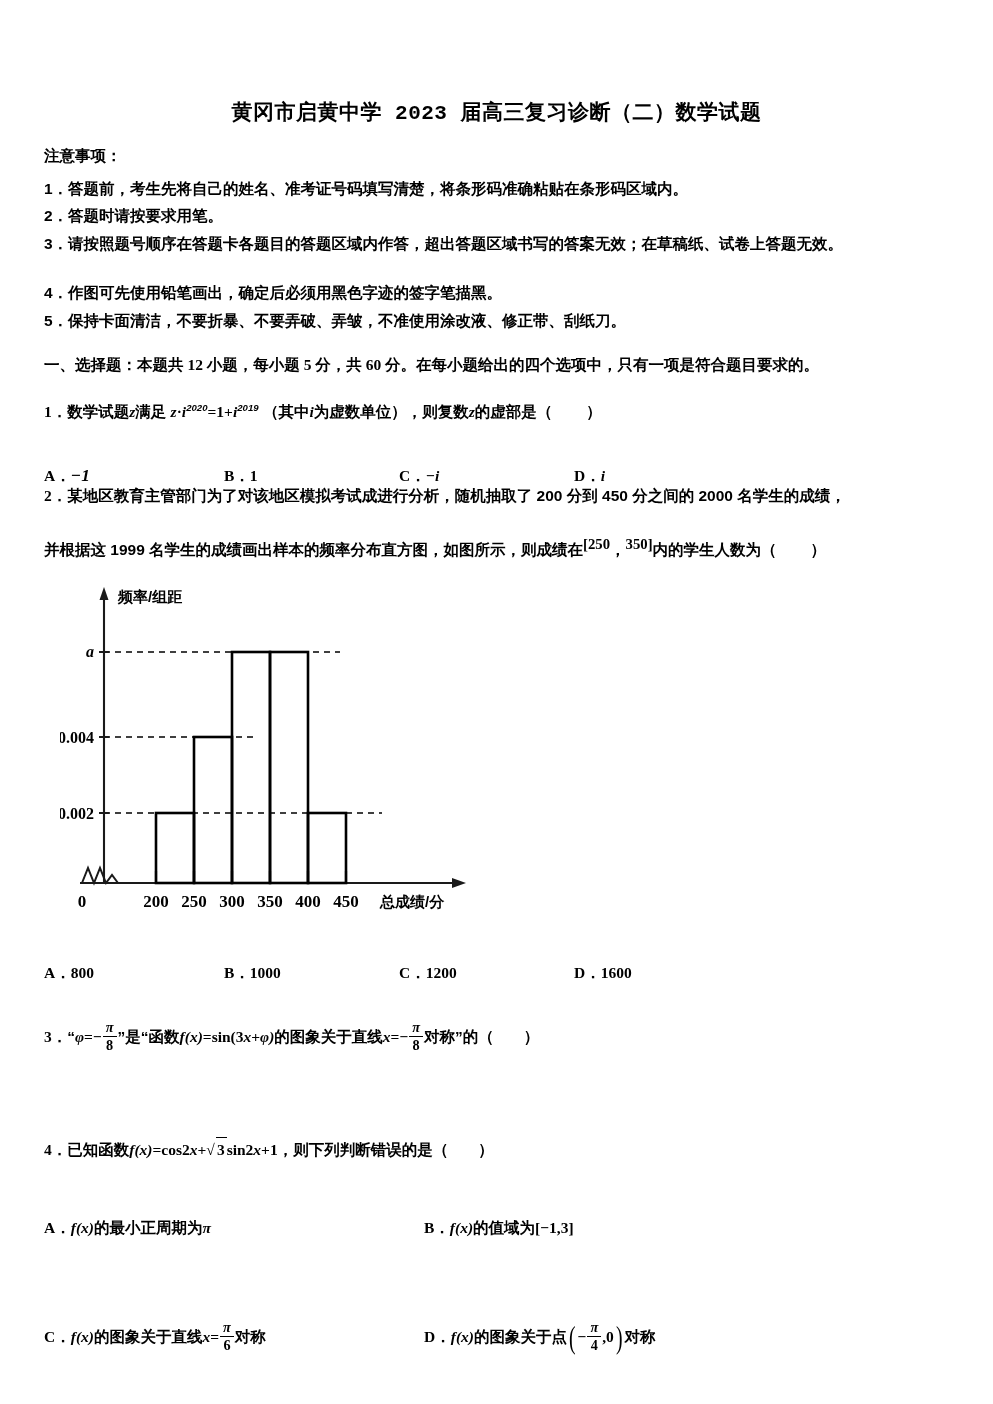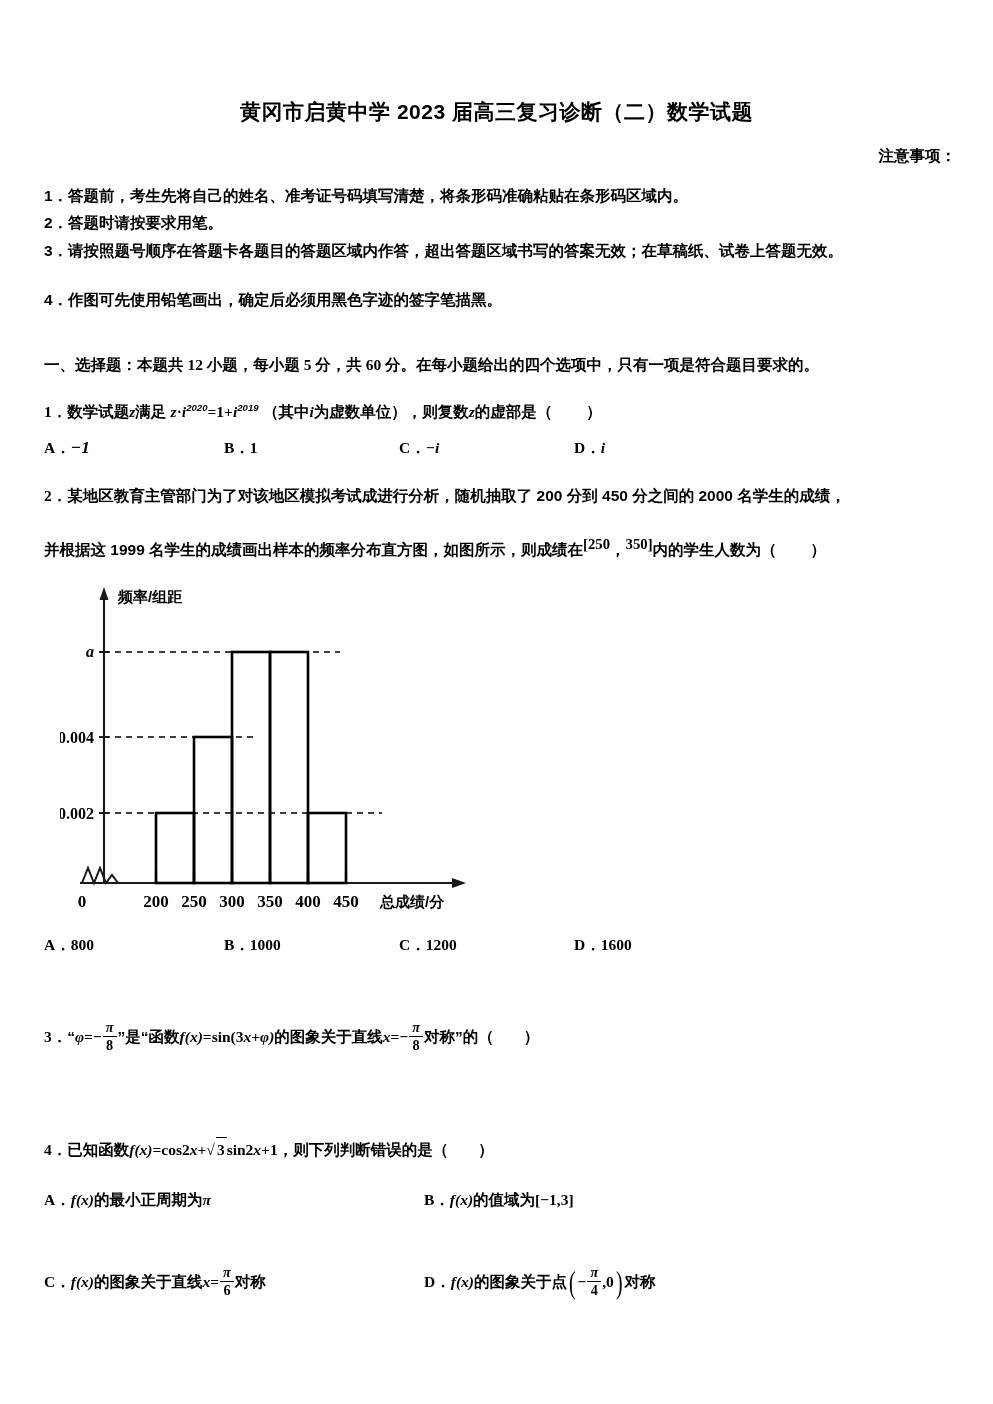--- a/index.html
+++ b/index.html
@@ -22,37 +22,37 @@
     height: 1404px;
     padding: 0;
   }
 
   
   .doc-title {
     position: absolute;
     left: 0; top: 98px;
     width: 993px;
     text-align: center;
-    font-family: Liberation Sans, sans-serif;
+    font-family: Liberation Mono, monospace;
     font-weight: bold;
     font-size: 21px;
     letter-spacing: 0.5px;
   }
 
   
   .notice {
     position: absolute;
     left: 44px;
     top: 146px;
     width: 912px;
     font-size: 15.5px;
     font-family: "Liberation Sans", "DejaVu Sans", sans-serif;
     font-weight: bold;
   }
-  .notice-head { margin: 0 0 19px 0; text-align: right; }
+  .notice-head { margin: 0 0 12px 0; }
   .notice-line { margin: 0 0 8px 0; line-height: 1.25; }
   .notice-gap { height: 22px; }
 
   
   .section-head {
     position: absolute;
     left: 44px;
     top: 355px;
     width: 912px;
     font-size: 15.5px;
@@ -170,20 +170,21 @@
     position: absolute;
     left: 44px;
     width: 920px;
     font-size: 15.5px;
     font-family: "Liberation Sans", "DejaVu Sans", sans-serif;
     font-weight: bold;
   }
   .opt {
     position: absolute;
     white-space: nowrap;
+    margin-top: 28px;
   }
   .olabel {
     font-family: "Liberation Serif", "DejaVu Serif", serif;
     font-weight: bold;
     font-style: normal;
   }
 
   
   .figure {
     position: absolute;
@@ -201,20 +202,21 @@
 
   <div class="doc-title">黄冈市启黄中学 2023 届高三复习诊断（二）数学试题</div>
 
   <div class="notice">
     <div class="notice-head">注意事项：</div>
     <div class="notice-line">1．答题前，考生先将自己的姓名、准考证号码填写清楚，将条形码准确粘贴在条形码区域内。</div>
     <div class="notice-line">2．答题时请按要求用笔。</div>
     <div class="notice-line">3．请按照题号顺序在答题卡各题目的答题区域内作答，超出答题区域书写的答案无效；在草稿纸、试卷上答题无效。</div>
     <div class="notice-gap"></div>
     <div class="notice-line">4．作图可先使用铅笔画出，确定后必须用黑色字迹的签字笔描黑。</div>
+    <div class="notice-line">5．保持卡面清洁，不要折暴、不要弄破、弄皱，不准使用涂改液、修正带、刮纸刀。</div>
   </div>
 
   <div class="section-head">一、选择题：本题共 12 小题，每小题 5 分，共 60 分。在每小题给出的四个选项中，只有一项是符合题目要求的。</div>
 
   <div class="q" style="top:400px;">
     <div class="qline">
       <span class="mn">1．</span><span class="cn">数学试题</span><span class="mi">z</span><span class="cn">满足</span>
       <span class="mi">z</span><span class="mop">·</span><span class="mi">i</span><sup class="exp">2020</sup><span class="mop">=</span><span class="mn">1</span><span class="mop">+</span><span class="mi">i</span><sup class="exp">2019</sup>
       <span class="cn">（其中</span><span class="mi">i</span><span class="cn">为虚数单位），则复数</span><span class="mi">z</span><span class="cn">的虚部是（</span><span class="cn" style="margin-left:34px;">）</span>
     </div>
@@ -327,21 +329,21 @@
 
   <div class="opts" style="top:1190px; height:40px;">
     <div class="opt" style="left:0px;">
       <span class="olabel">A．</span><span class="mi">f</span><span class="mi">(x)</span><span class="cn">的最小正周期为</span><span class="mi">π</span>
     </div>
     <div class="opt" style="left:380px;">
       <span class="olabel">B．</span><span class="mi">f</span><span class="mi">(x)</span><span class="cn">的值域为</span><span class="mn">[−1,3]</span>
     </div>
   </div>
 
-  <div class="opts" style="top:1265px; height:50px;">
+  <div class="opts" style="top:1292px; height:50px;">
     <div class="opt" style="left:0px;">
       <span class="olabel">C．</span><span class="mi">f</span><span class="mi">(x)</span><span class="cn">的图象关于直线</span><span class="mi">x</span><span class="mop">=</span><span class="frac"><span class="num">π</span><span class="bar"></span><span class="den">6</span></span><span class="cn">对称</span>
     </div>
     <div class="opt" style="left:380px;">
       <span class="olabel">D．</span><span class="mi">f</span><span class="mi">(x)</span><span class="cn">的图象关于点</span><span class="bigparen"><span class="pr">(</span><span class="mop">−</span><span class="frac"><span class="num">π</span><span class="bar"></span><span class="den">4</span></span><span class="mn">,0</span><span class="pr">)</span></span><span class="cn">对称</span>
     </div>
   </div>
 
 </div>
 

